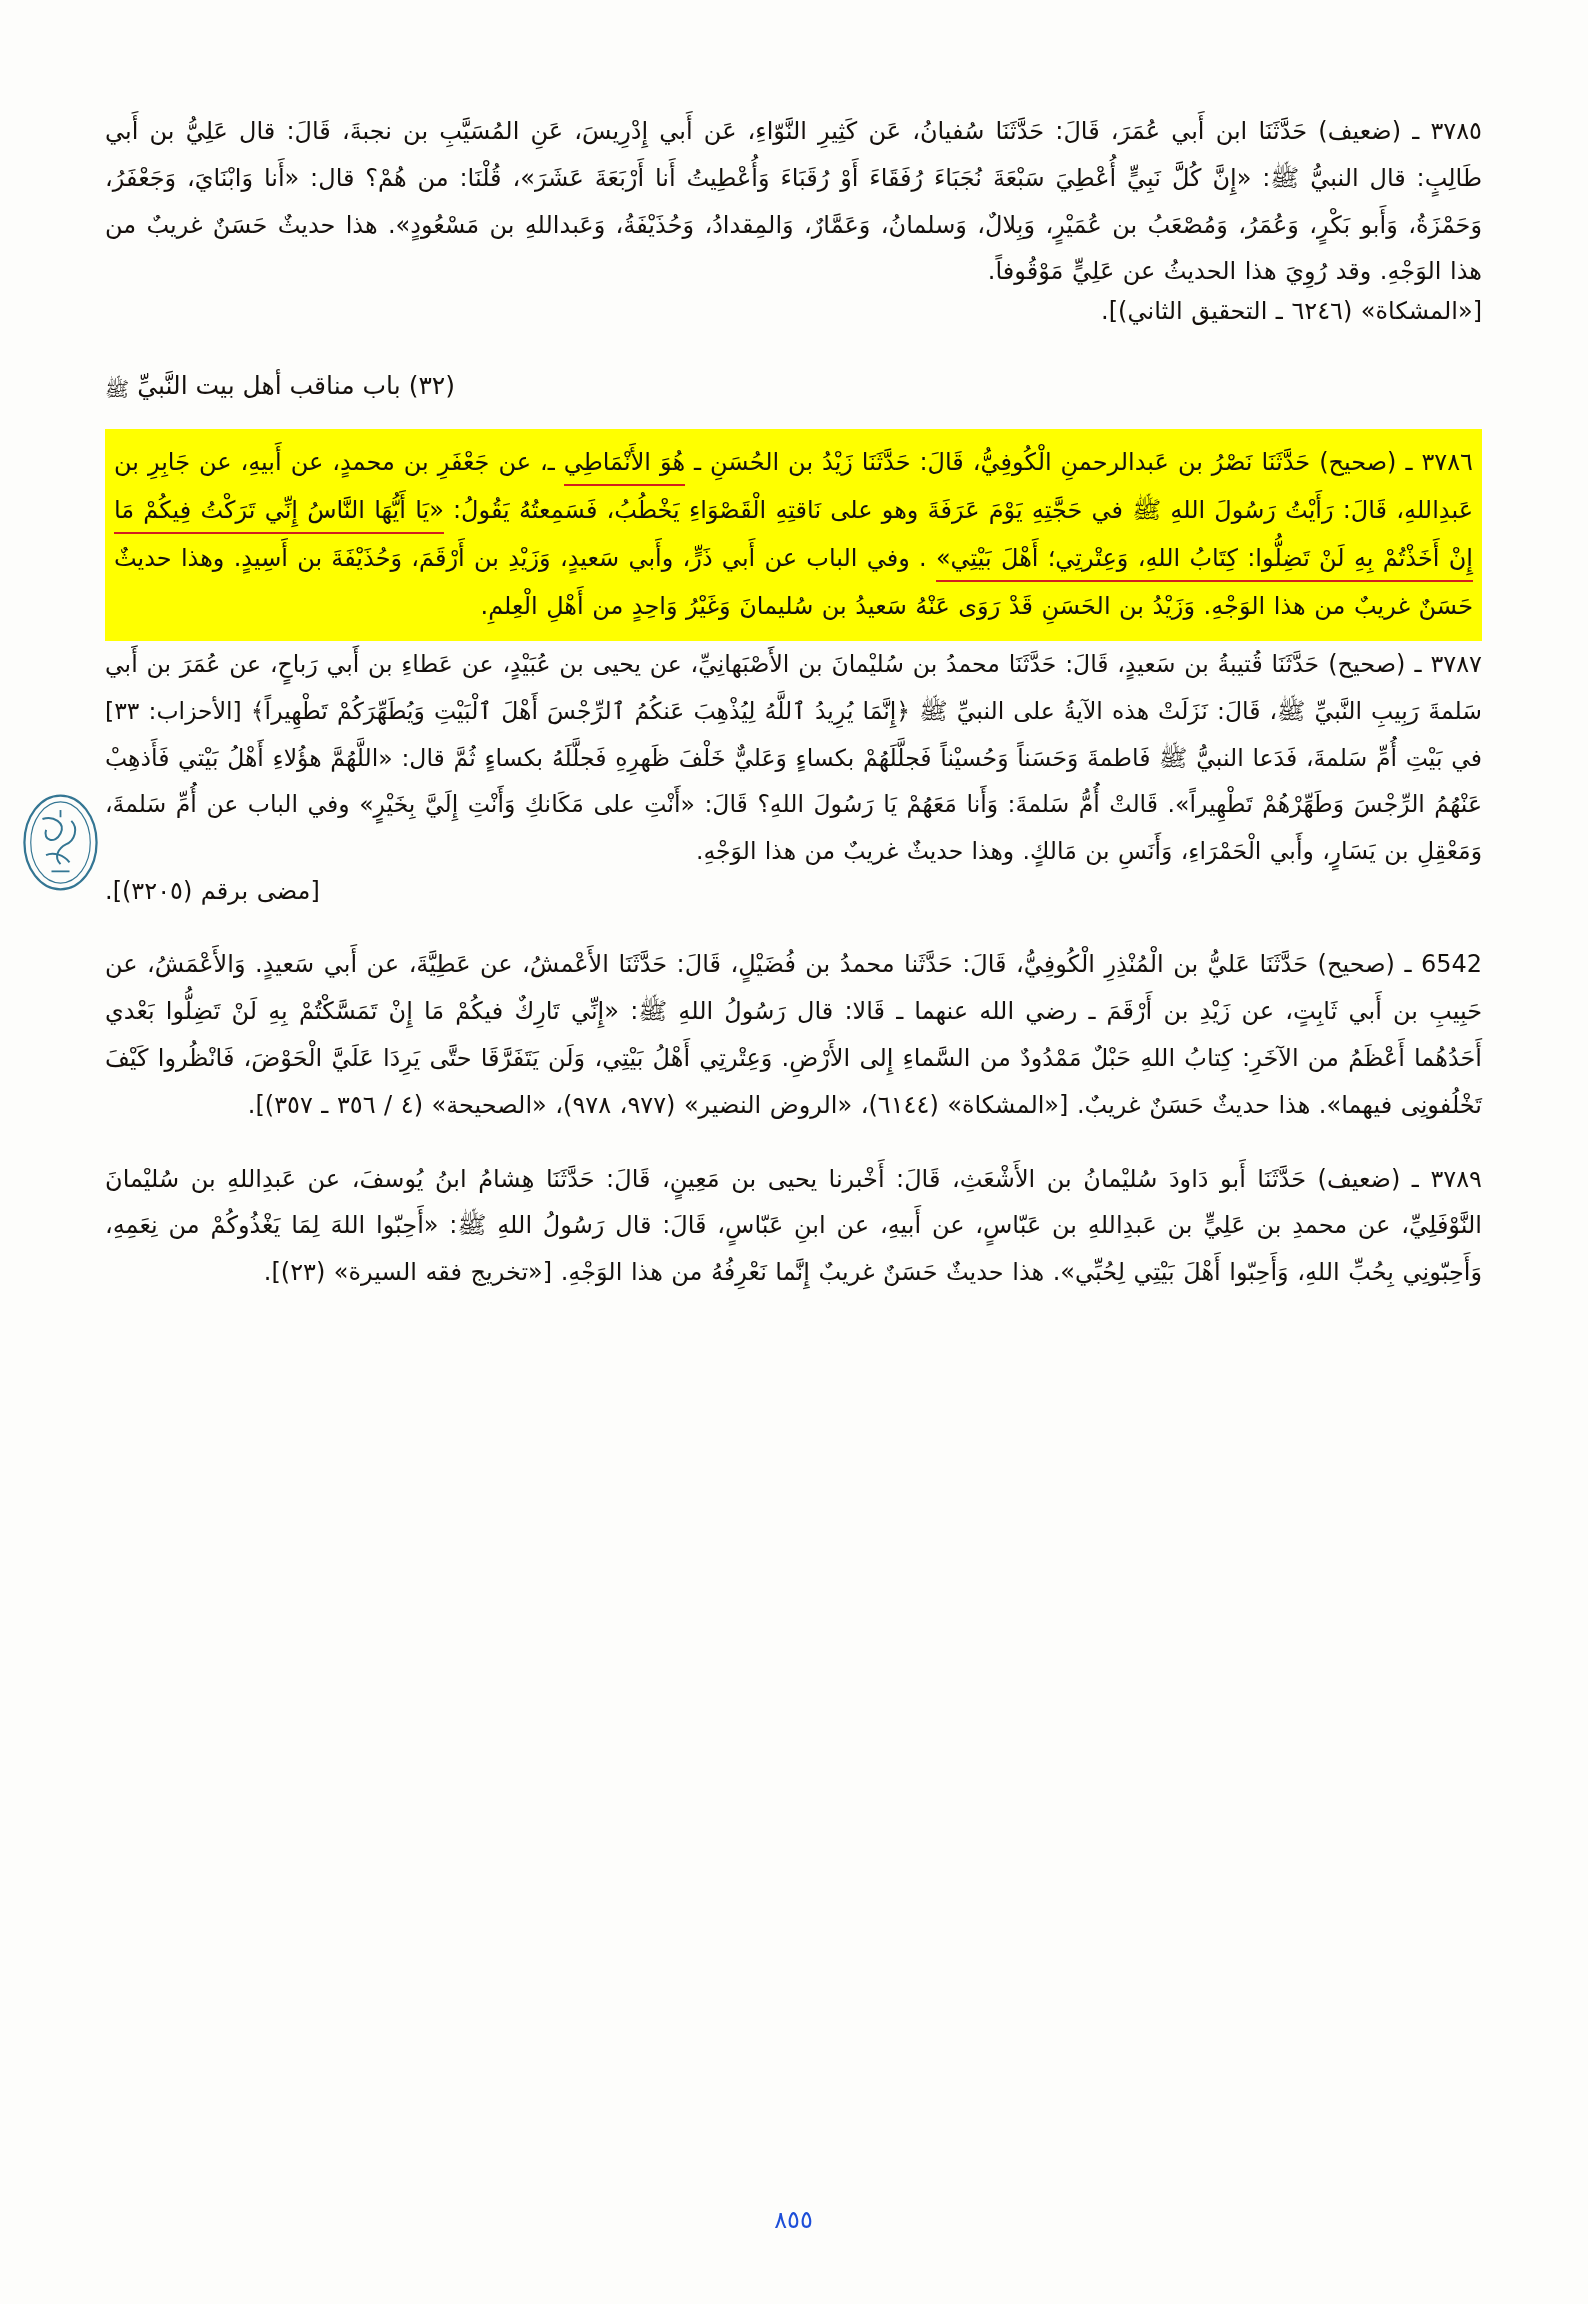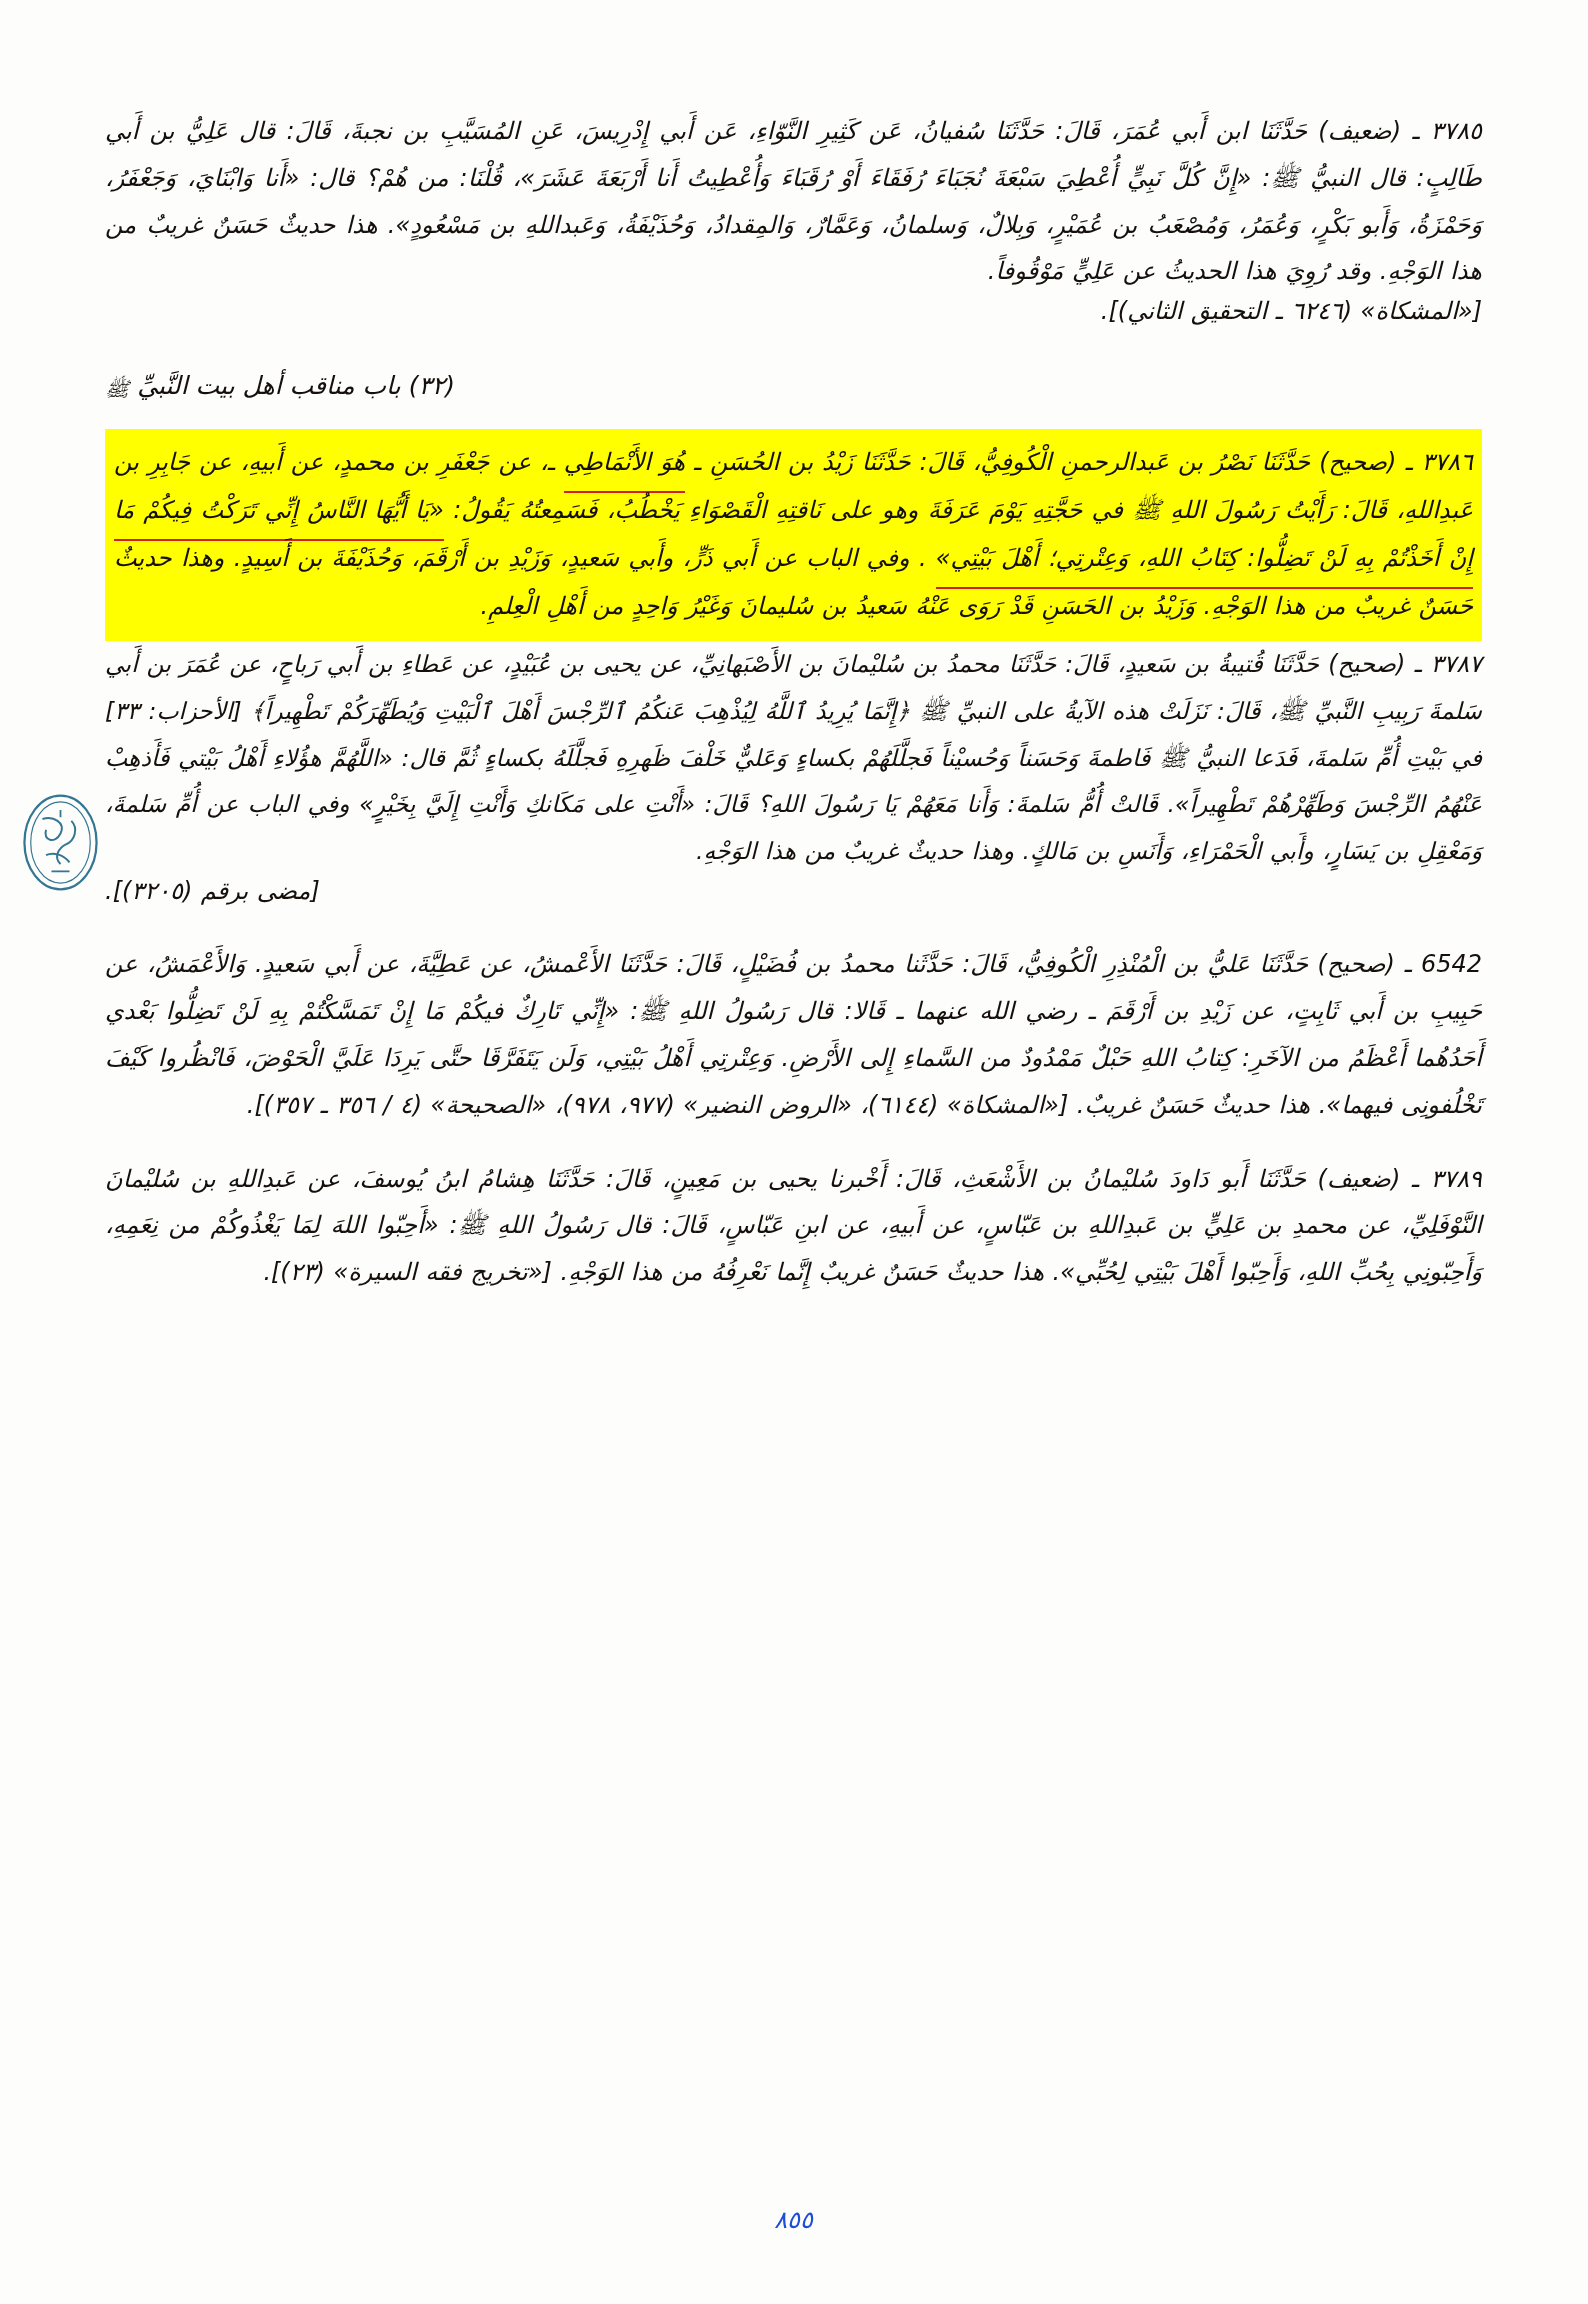--- a/index.html
+++ b/index.html
@@ -7,21 +7,20 @@
     padding: 0;
     background: #ffffff;
   }
   .page {
     position: relative;
     width: 1589px;
     height: 2304px;
     background: #fdfdfb;
     font-family: "DejaVu Sans", sans-serif;
     overflow: hidden;
-    font-style: italic;
   }
   .content {
     position: absolute;
     top: 108px;
     right: 106px;
     left: 106px;
     direction: rtl;
     text-align: justify;
   }
   .para {
@@ -50,21 +49,21 @@
     background: #ffff00;
     padding: 9px 9px 10.8px 9px;
     margin: 5.4px 0 0 0;
   }
   .hl-block .para {
     margin: 0;
     line-height: 2.0;
   }
   .ul-red {
     border-bottom: 2.7px solid #d21f1f;
-    padding-bottom: 15px;
+    padding-bottom: 8px;
   }
   .after-hl {
     font-size: 24px;
     line-height: 1.95;
     color: #15100c;
     margin: 5.4px 0 20px 0;
     text-align: left;
     direction: rtl;
   }
   .blk {

